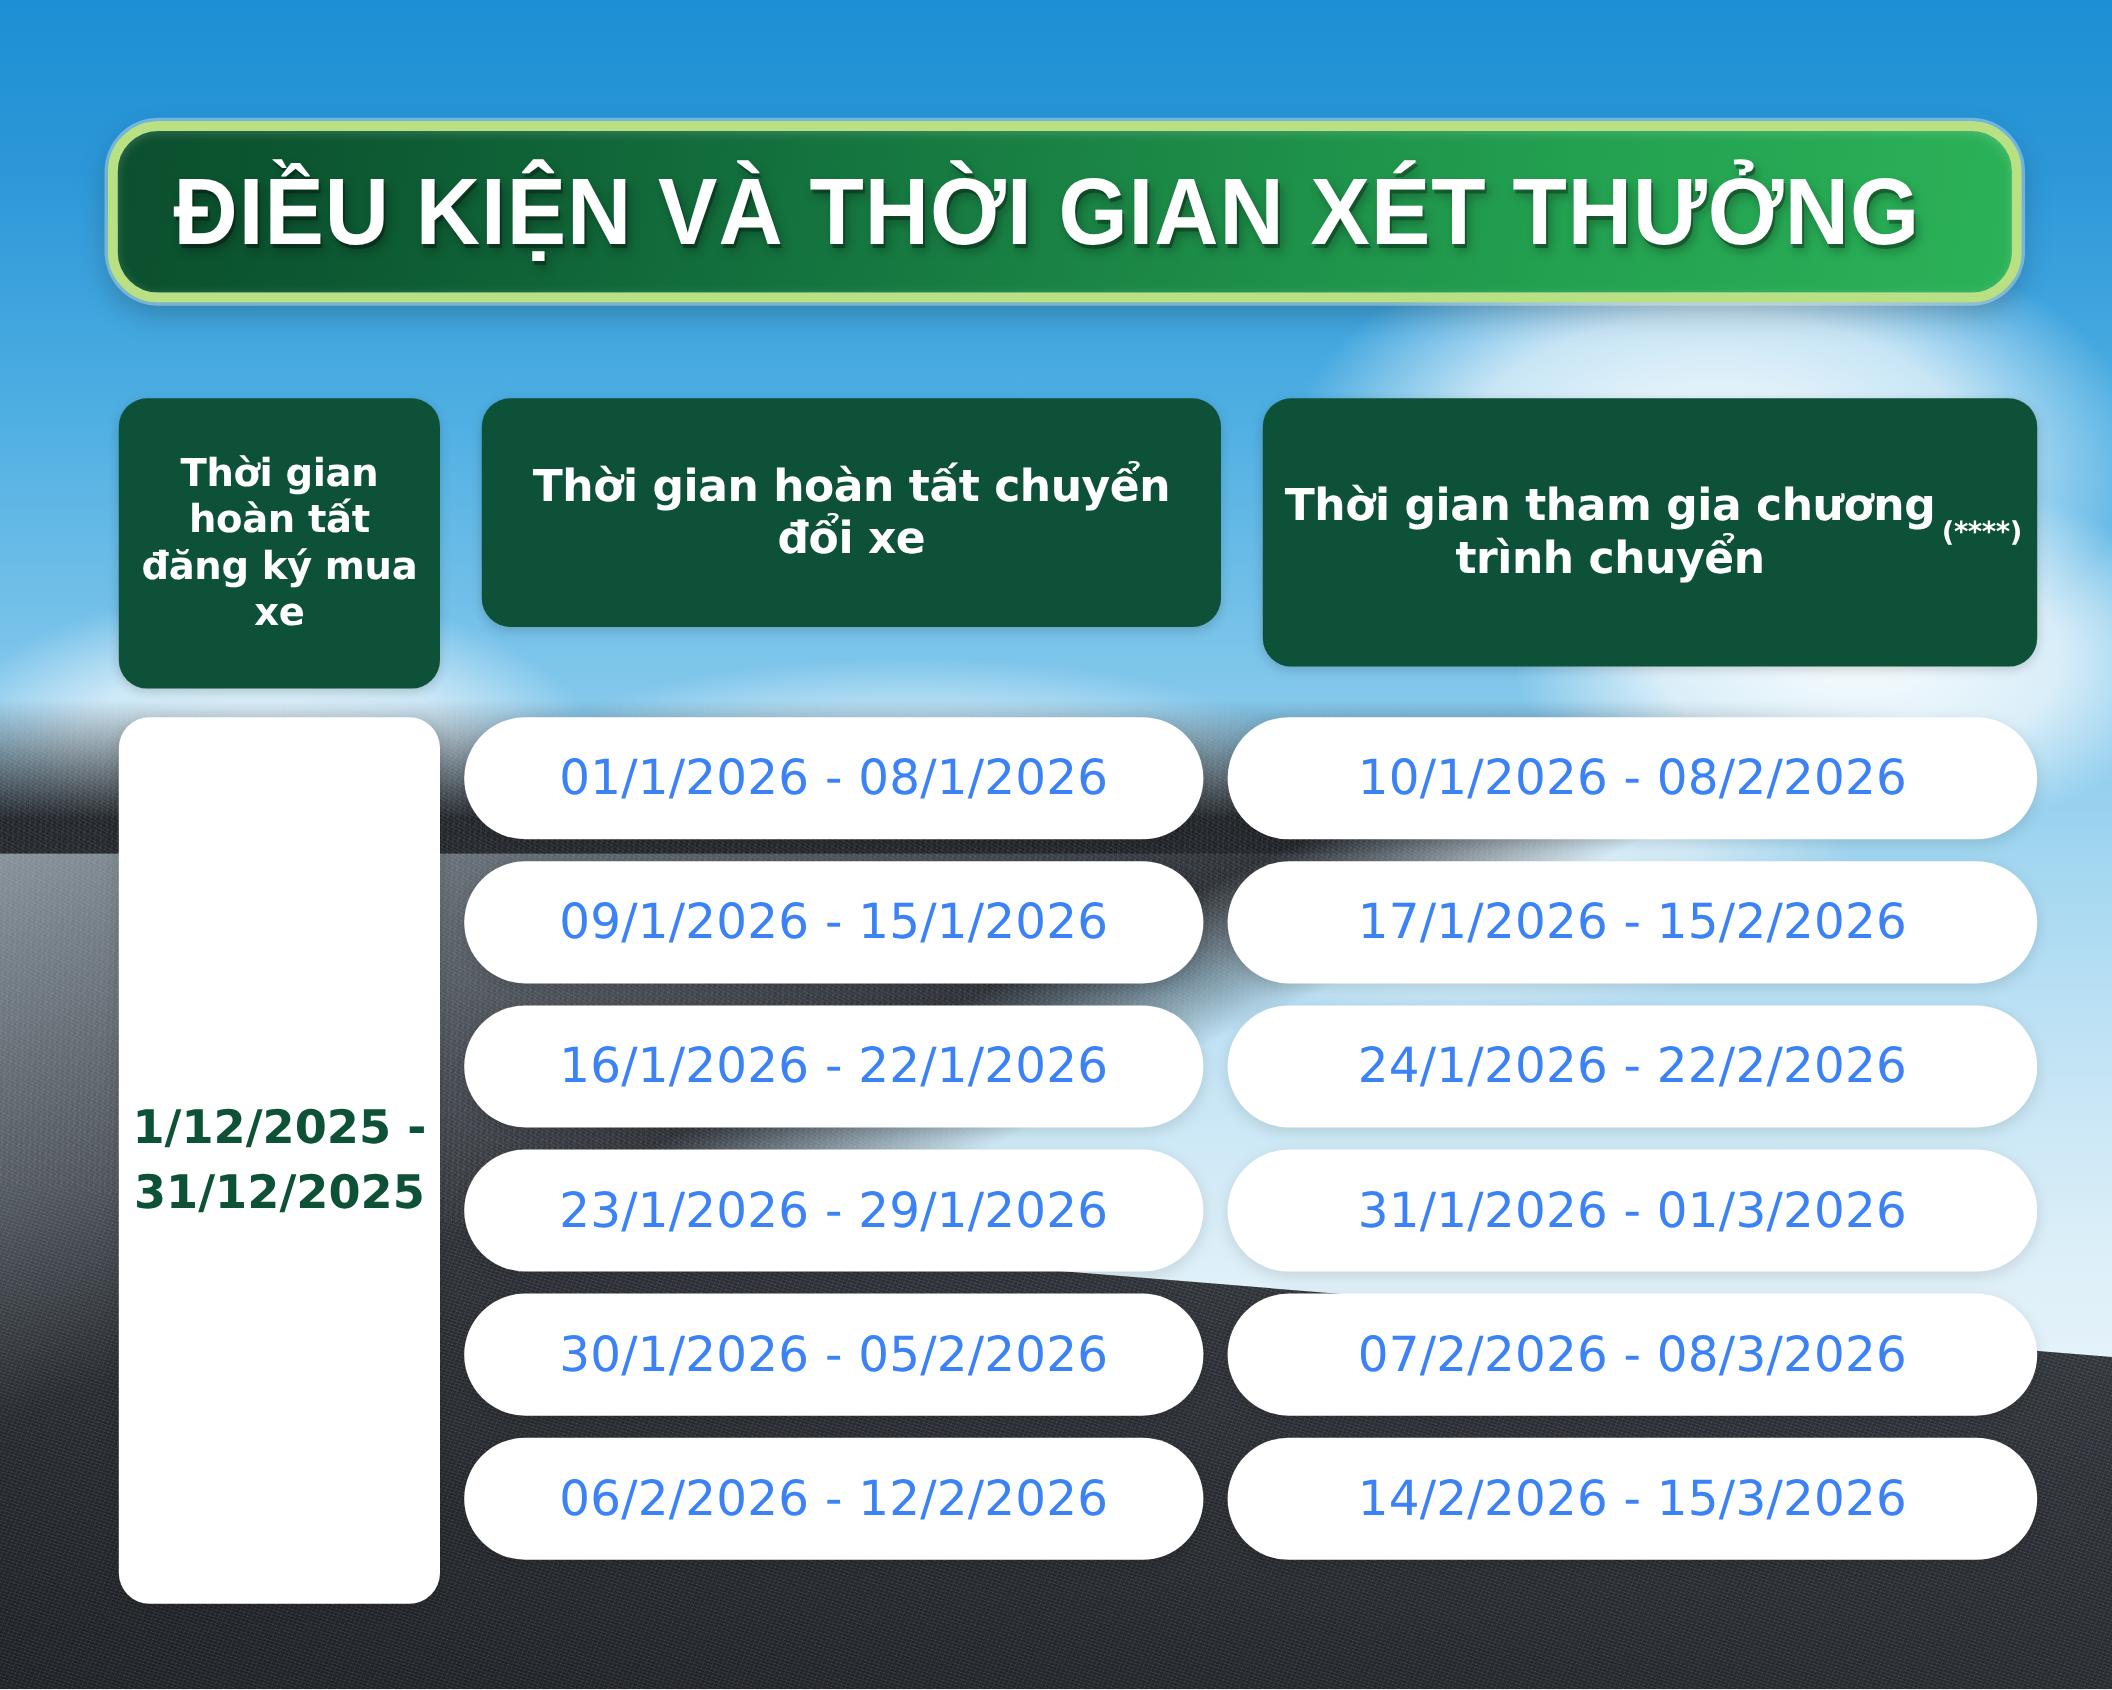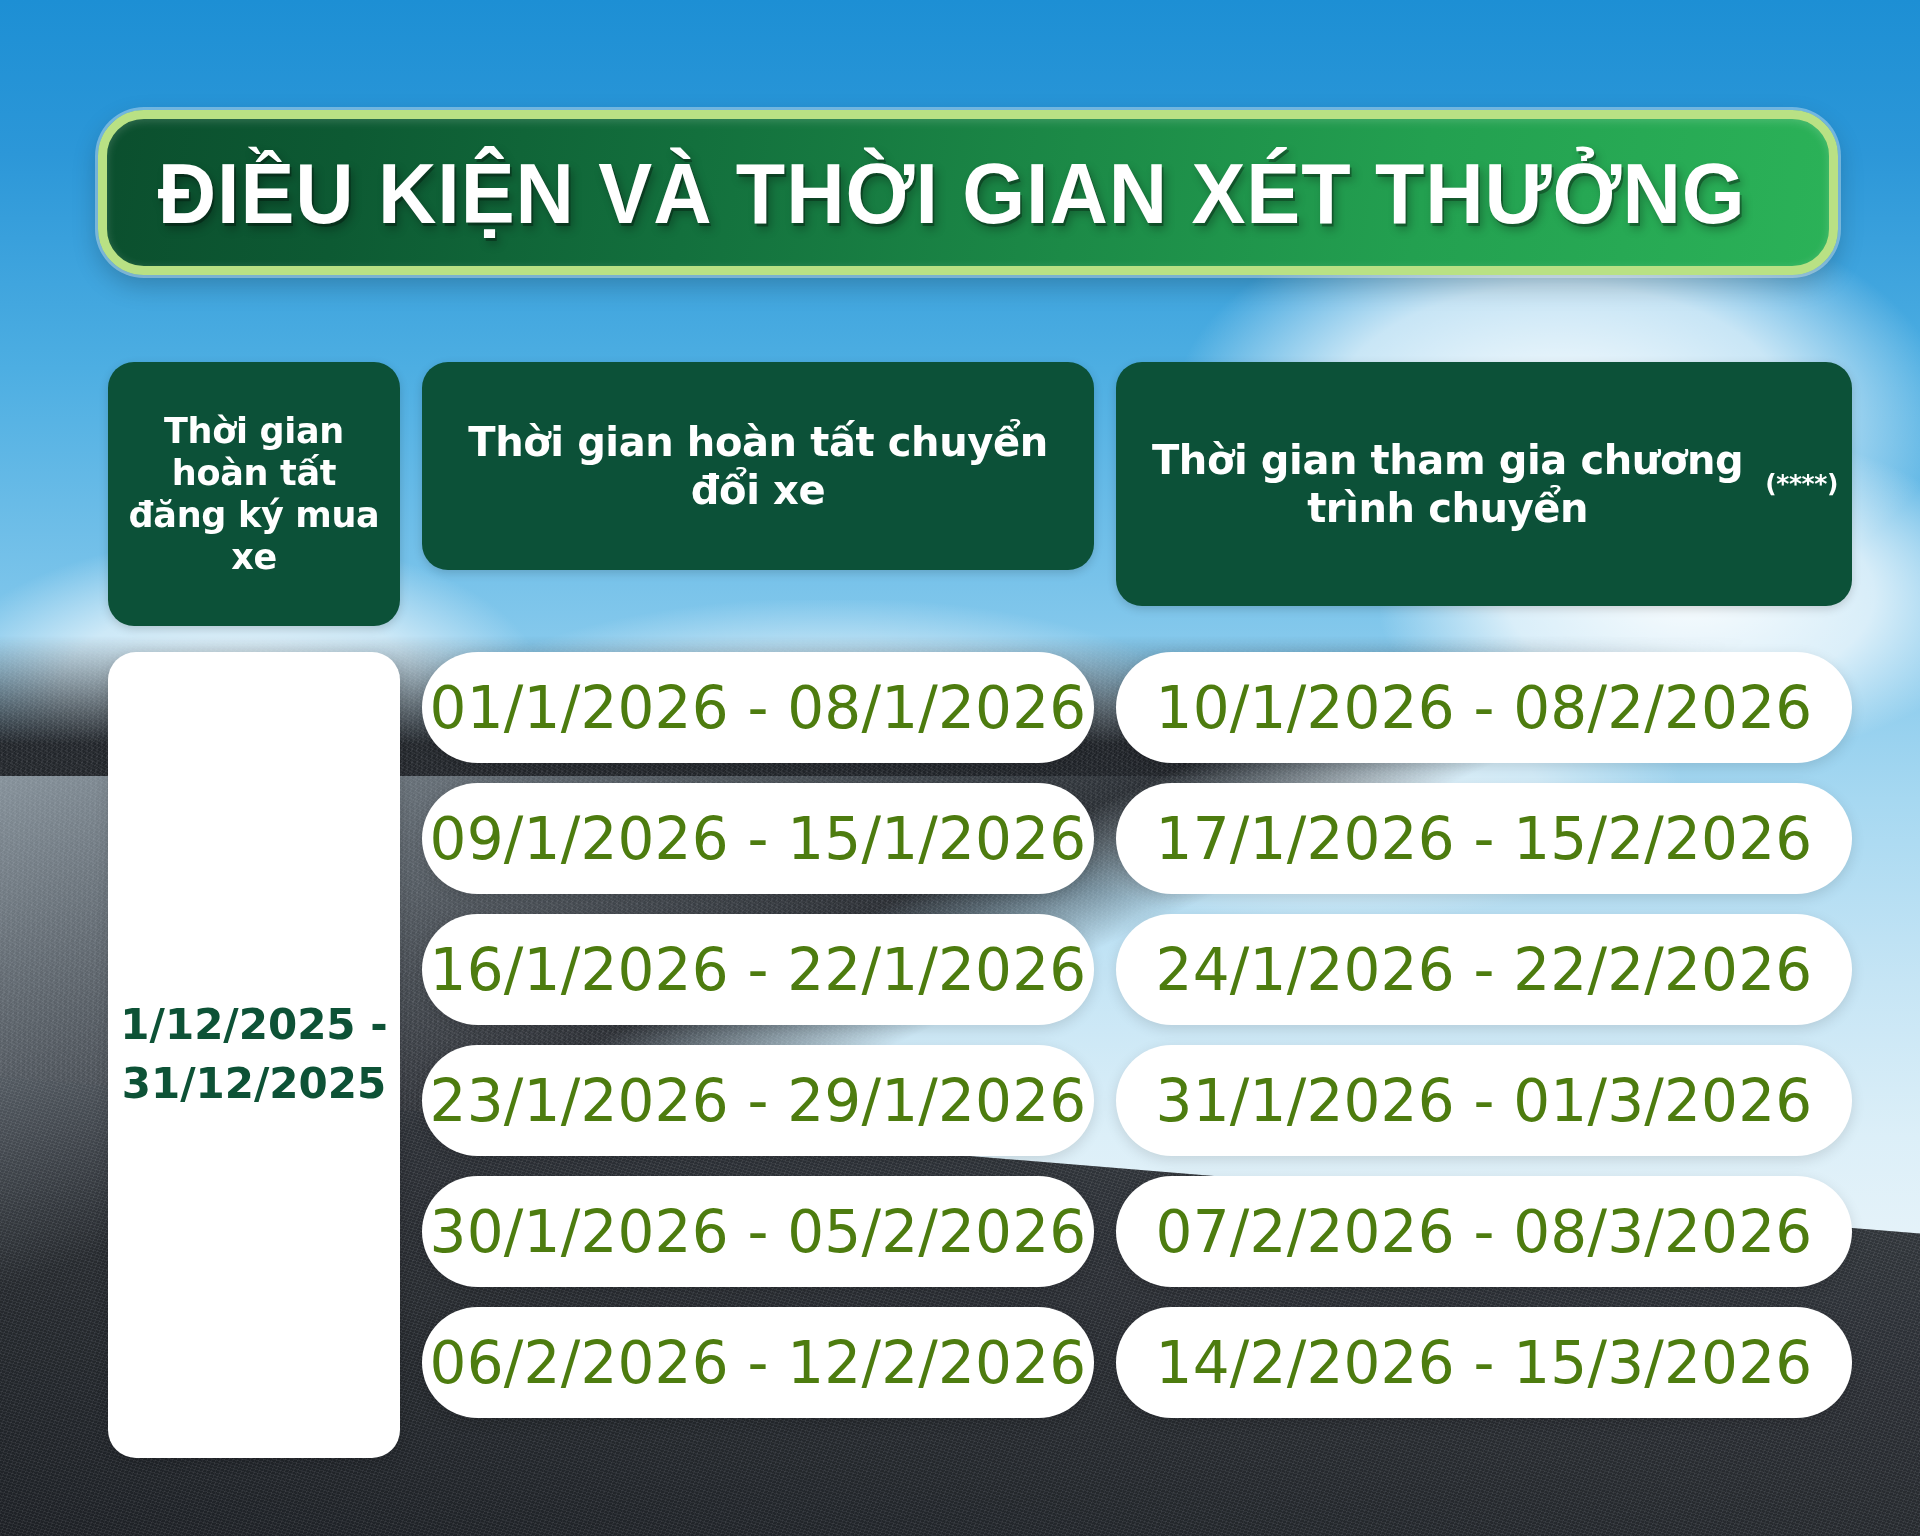--- a/index.html
+++ b/index.html
@@ -107,21 +107,21 @@
        2px 3px 0 rgba(0,0,0,.30),
        4px 6px 10px rgba(0,0,0,.28);
   }
 
   
   #table{
     position:absolute;
     left:108px; top:362px;
     width:1744px;
   }
-  .row{ display:flex; gap:22px; }
+  .row{ display:flex; gap:38px; }
 
   .col-1{ width:292px; flex:0 0 292px; }
   .col-2{ width:672px; flex:0 0 672px; }
   .col-3{ flex:1 1 auto; }
 
   
   .hdr{
     background:#0c5138;
     border-radius:26px;
     color:#ffffff;
@@ -159,24 +159,24 @@
   .cells-wrap{ display:flex; gap:22px; flex:1 1 auto; }
   .cells-col{ display:flex; flex-direction:column; gap:20px; }
   .cells-col.mid{ width:672px; flex:0 0 672px; }
   .cells-col.right{ flex:1 1 auto; }
 
   .cell{
     height:111px;
     background:#ffffff;
     border-radius:56px;
     display:flex; align-items:center; justify-content:center;
-    color:#4d7c0f;
+    color:#3b82f6;
     font-family:"DejaVu Sans", sans-serif;
     font-weight:normal;
-    font-size:58px;
+    font-size:44px;
     letter-spacing:.2px;
     white-space:nowrap;
     box-shadow:0 4px 14px rgba(0,0,0,.12);
   }
 </style>
 </head>
 <body>
 
 <div id="stage">
 

